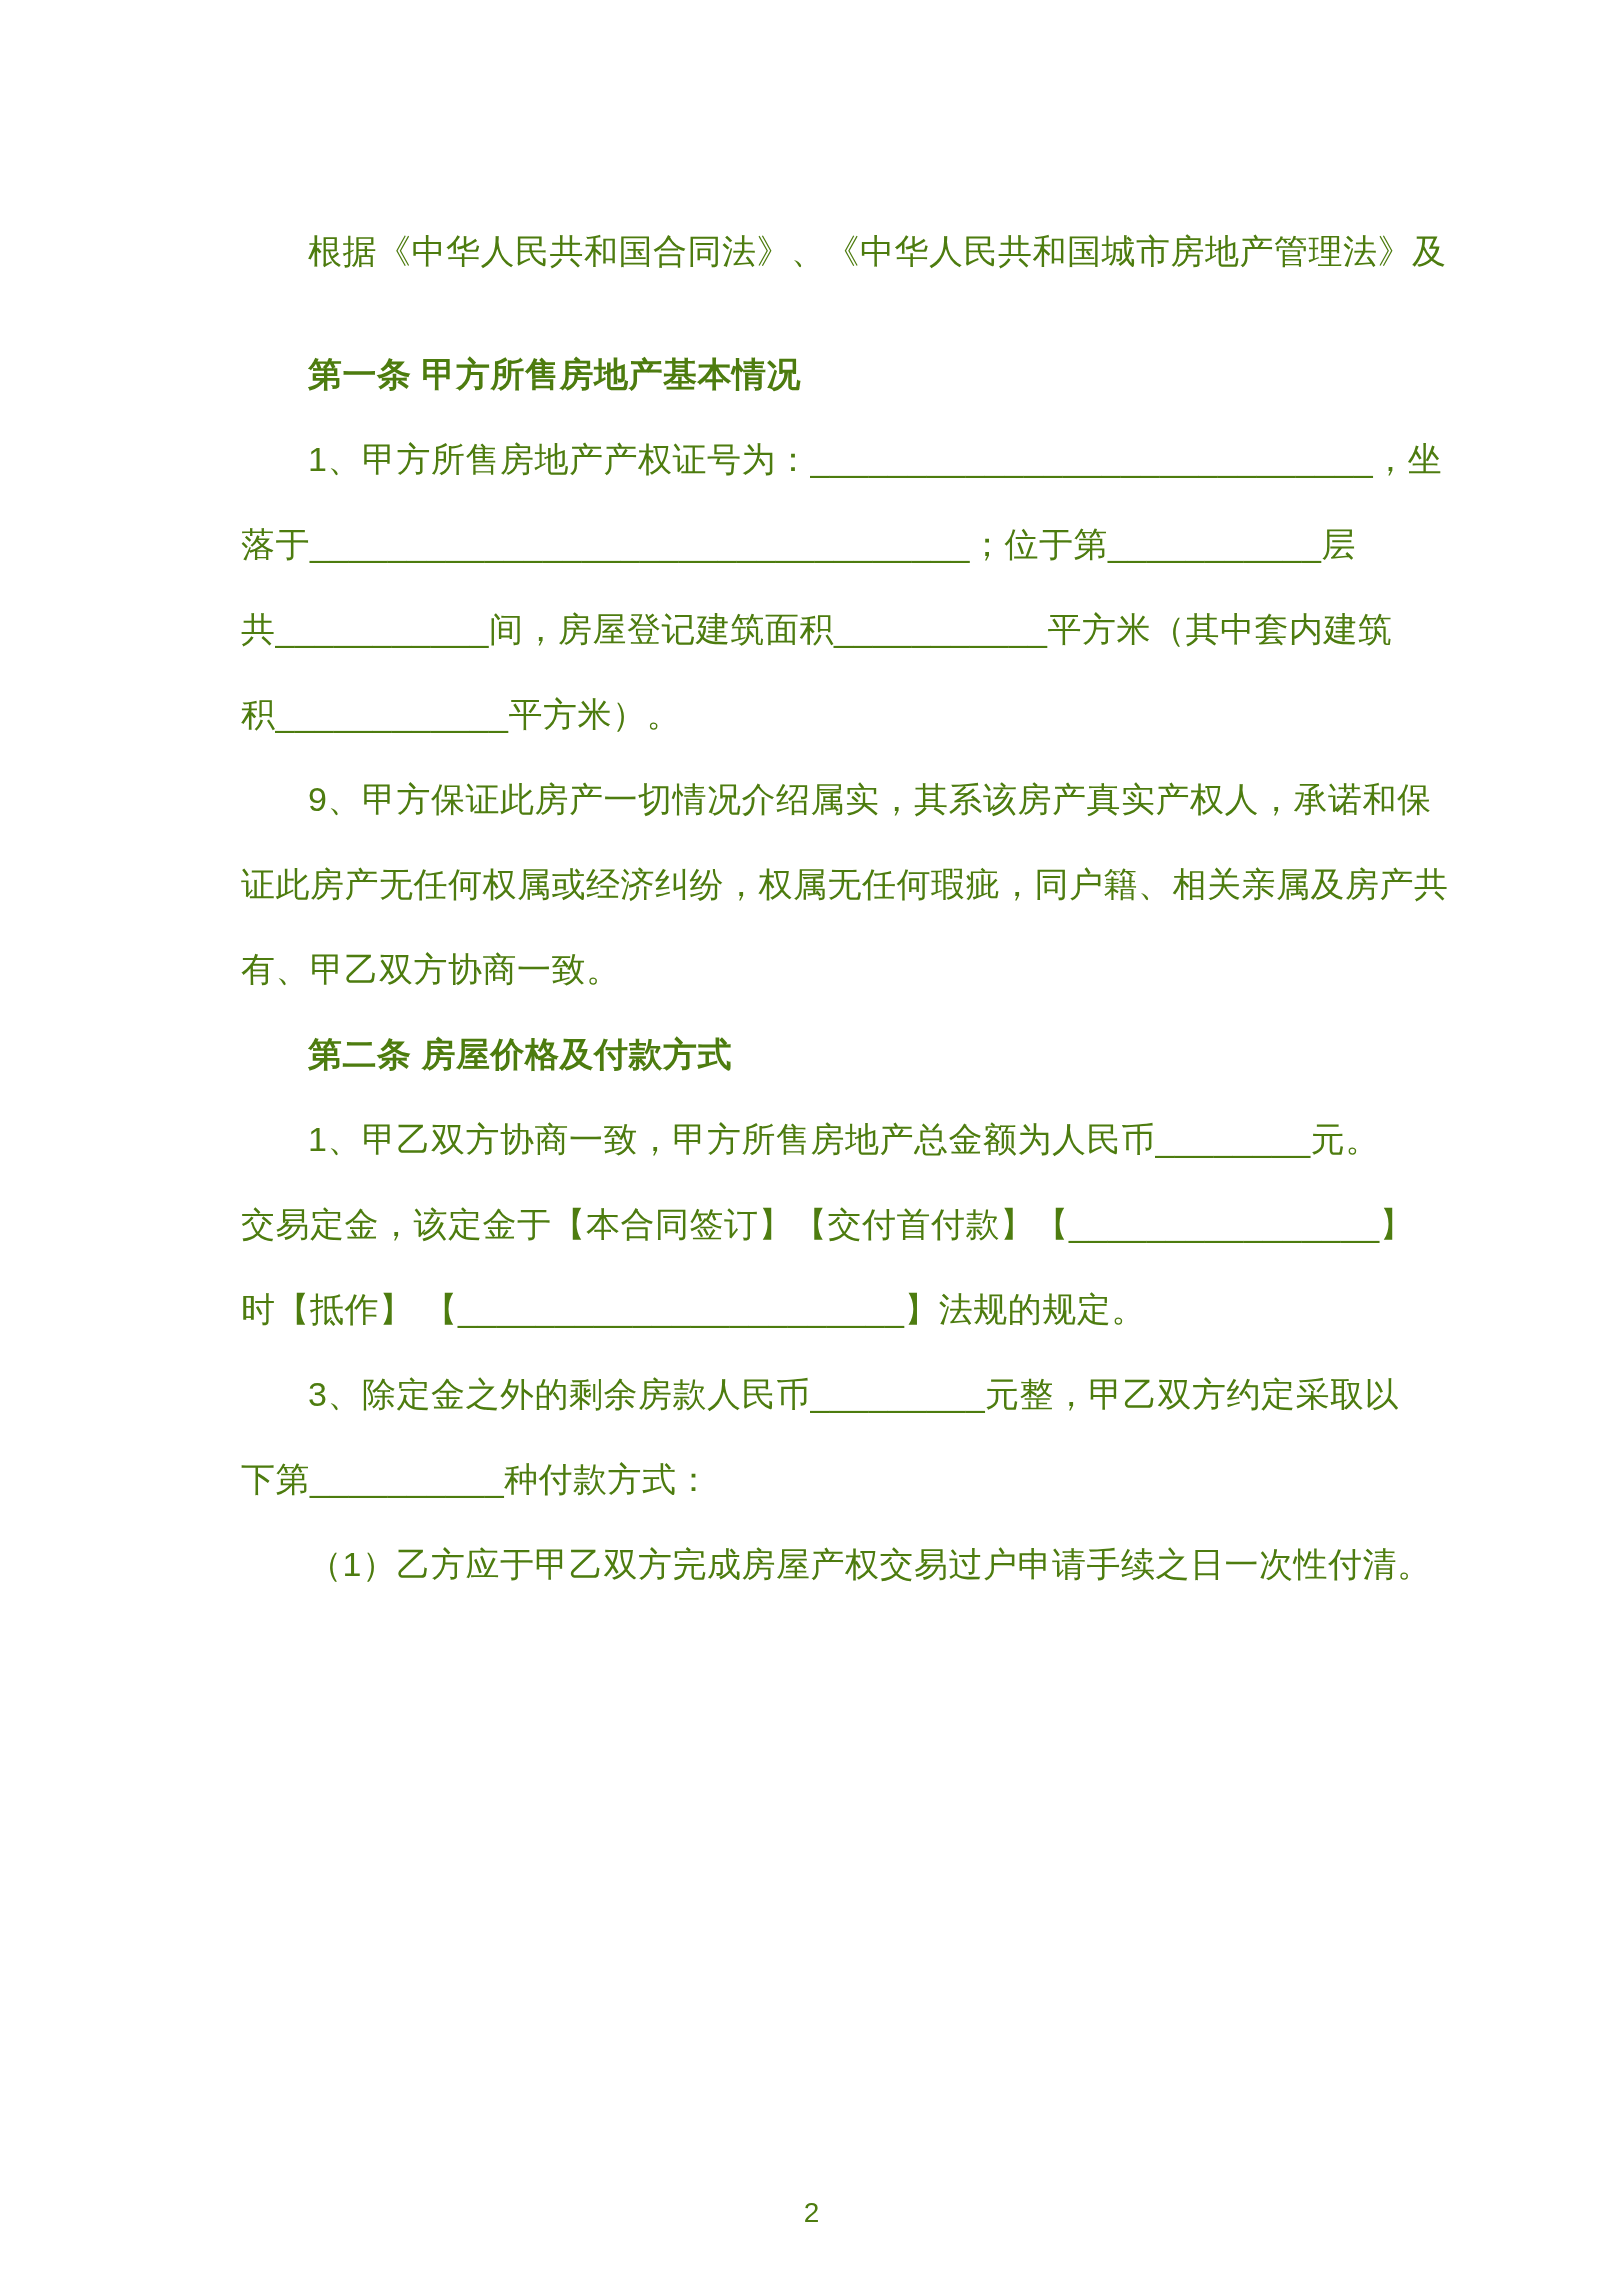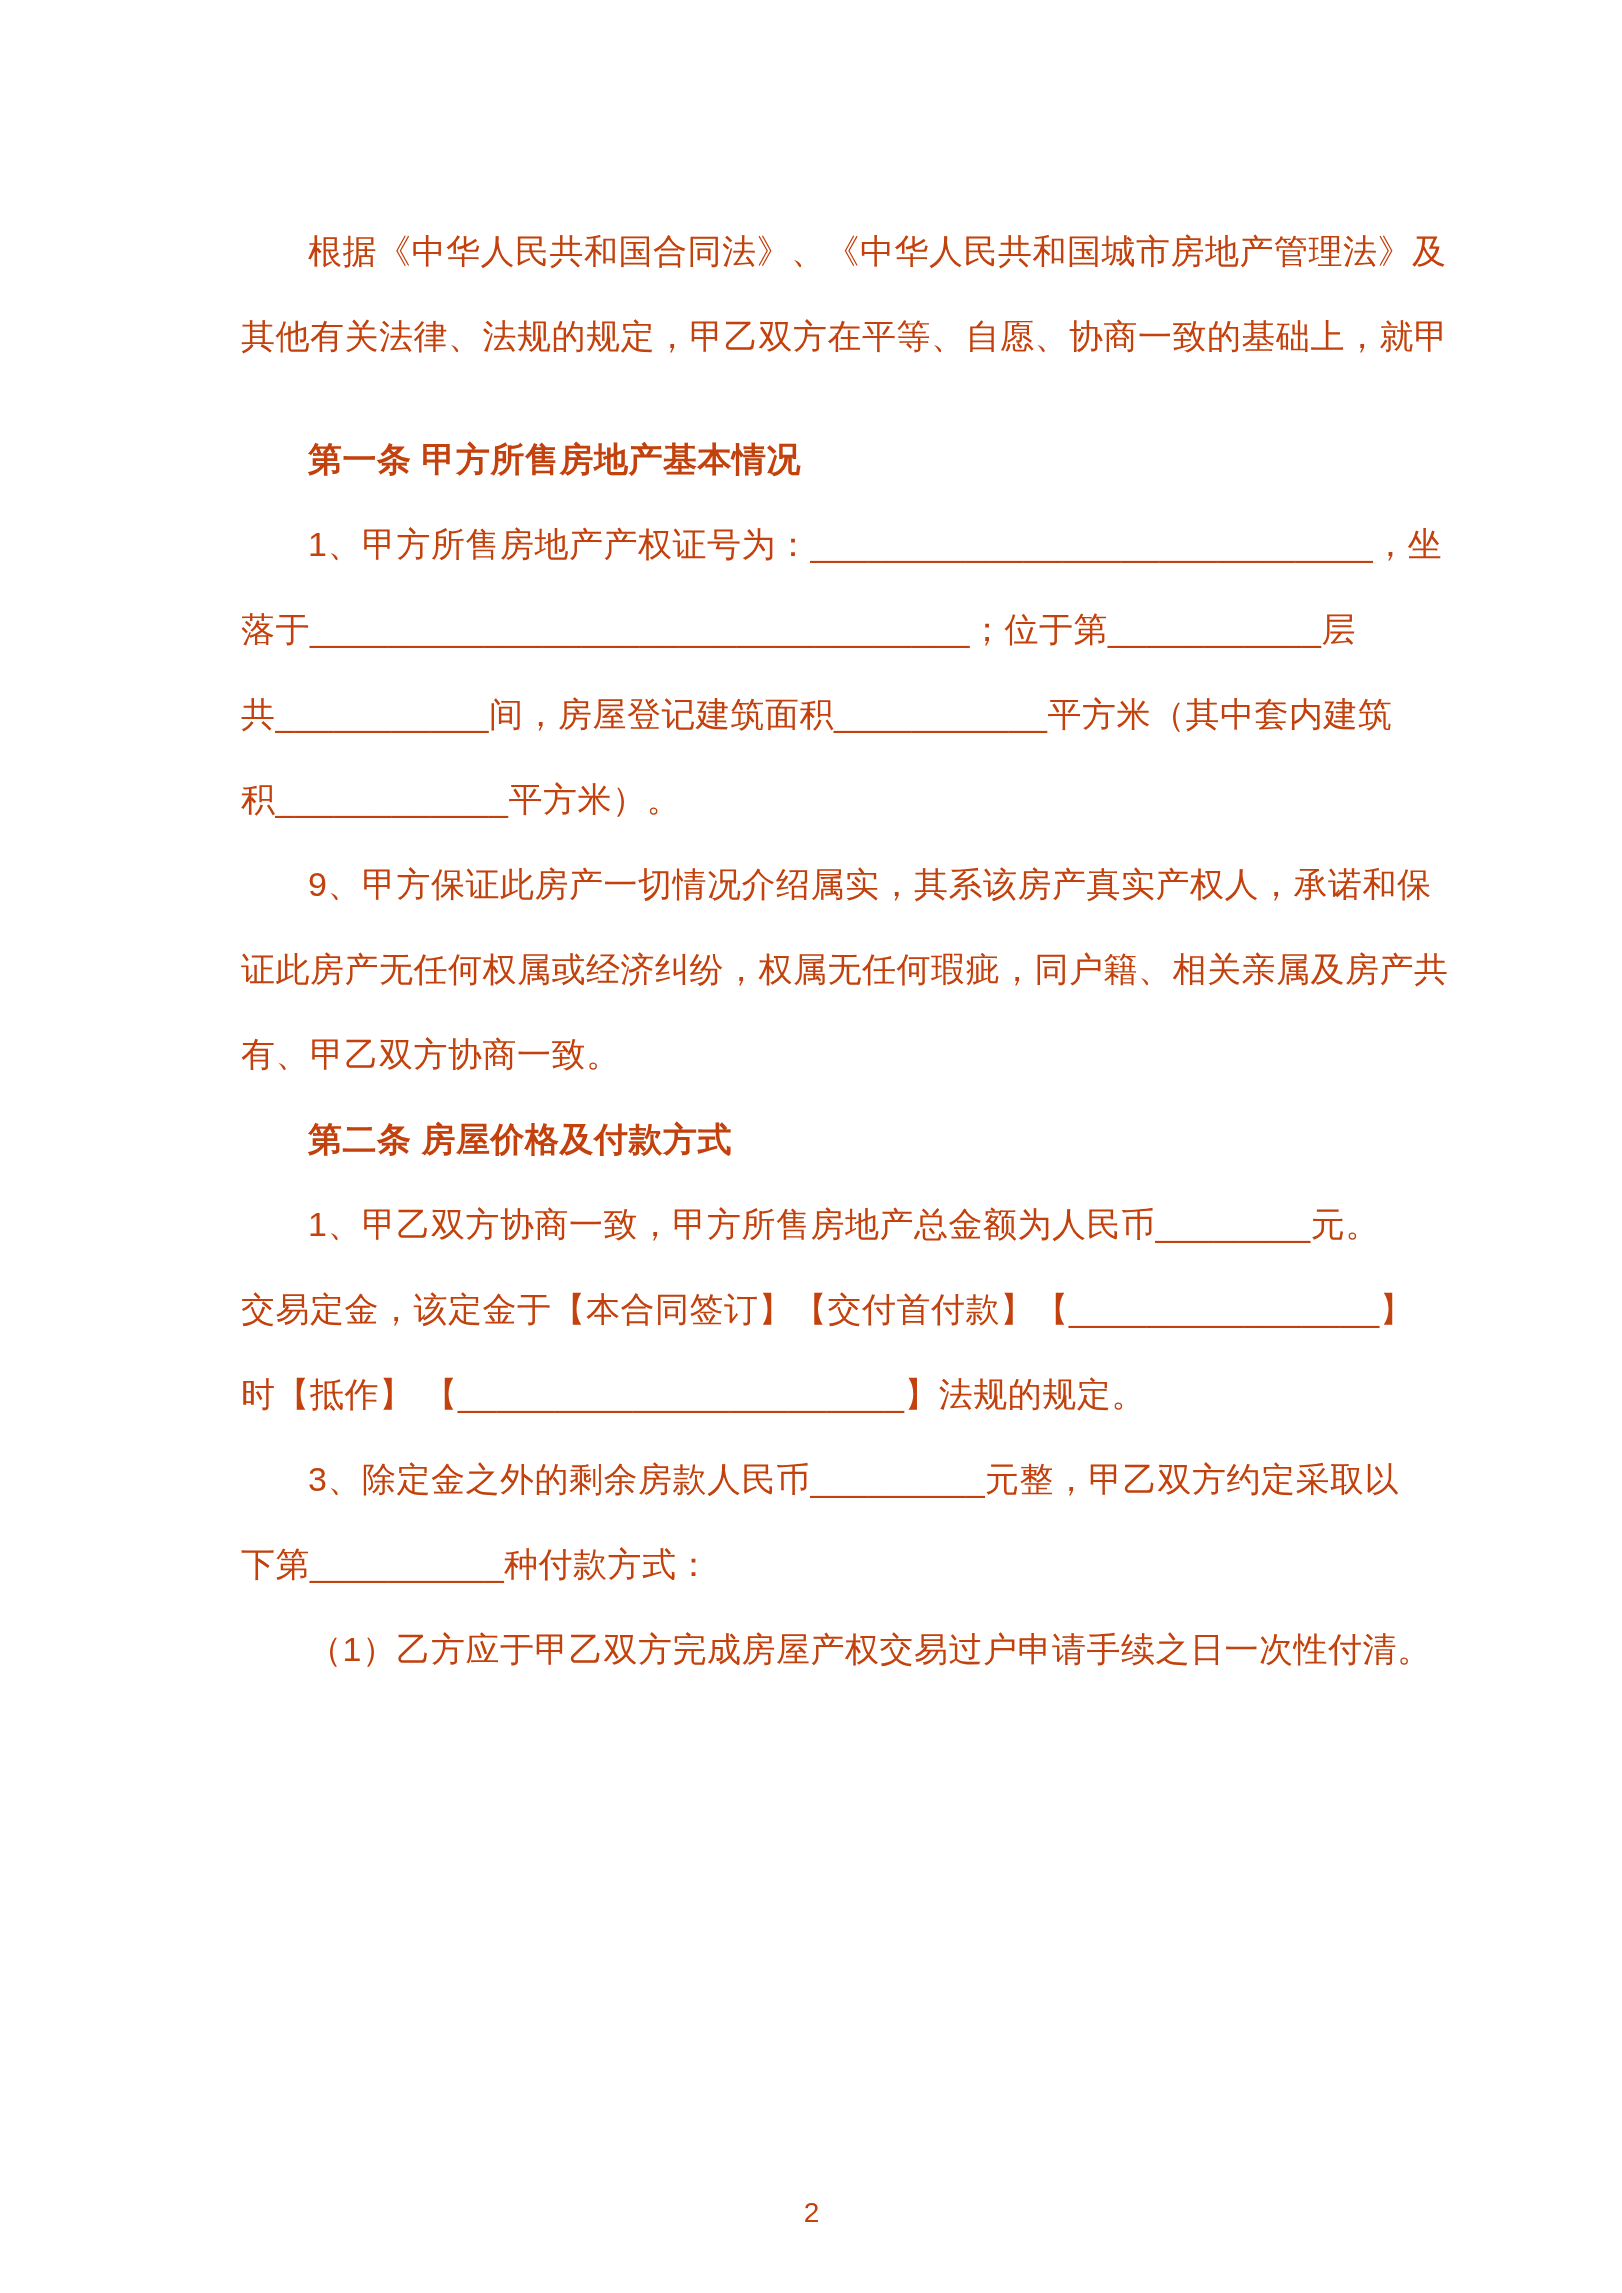--- a/index.html
+++ b/index.html
@@ -3,21 +3,21 @@
 <meta charset="utf-8">
 <style>
   * { box-sizing: border-box; }
   html, body { margin: 0; padding: 0; background: #ffffff; }
   .page {
     position: relative;
     width: 1623px;
     height: 2294px;
     background: #ffffff;
     font-family: "Liberation Sans", sans-serif;
-    color: #c2410c;
+    color: #4d7c0f;
     overflow: hidden;
   }
   .content {
     position: absolute;
     top: 209px;
     left: 241px;
     width: 1173px;
   }
   .line {
     font-size: 34px;
@@ -37,21 +37,20 @@
     font-size: 28px;
     line-height: 33px;
   }
 </style>
 </head>
 <body>
 
 <div class="page">
   <div class="content">
     <div class="line indent">根据《中华人民共和国合同法》、《中华人民共和国城市房地产管理法》及</div>
-    <div class="line">其他有关法律、法规的规定，甲乙双方在平等、自愿、协商一致的基础上，就甲</div>
 
     <div class="line indent heading space-before">第一条 甲方所售房地产基本情况</div>
 
     <div class="line indent">1、甲方所售房地产产权证号为：_____________________________，坐</div>
     <div class="line">落于__________________________________；位于第___________层</div>
     <div class="line">共___________间，房屋登记建筑面积___________平方米（其中套内建筑</div>
     <div class="line">积____________平方米）。</div>
 
     <div class="line indent">9、甲方保证此房产一切情况介绍属实，其系该房产真实产权人，承诺和保</div>
     <div class="line">证此房产无任何权属或经济纠纷，权属无任何瑕疵，同户籍、相关亲属及房产共</div>

